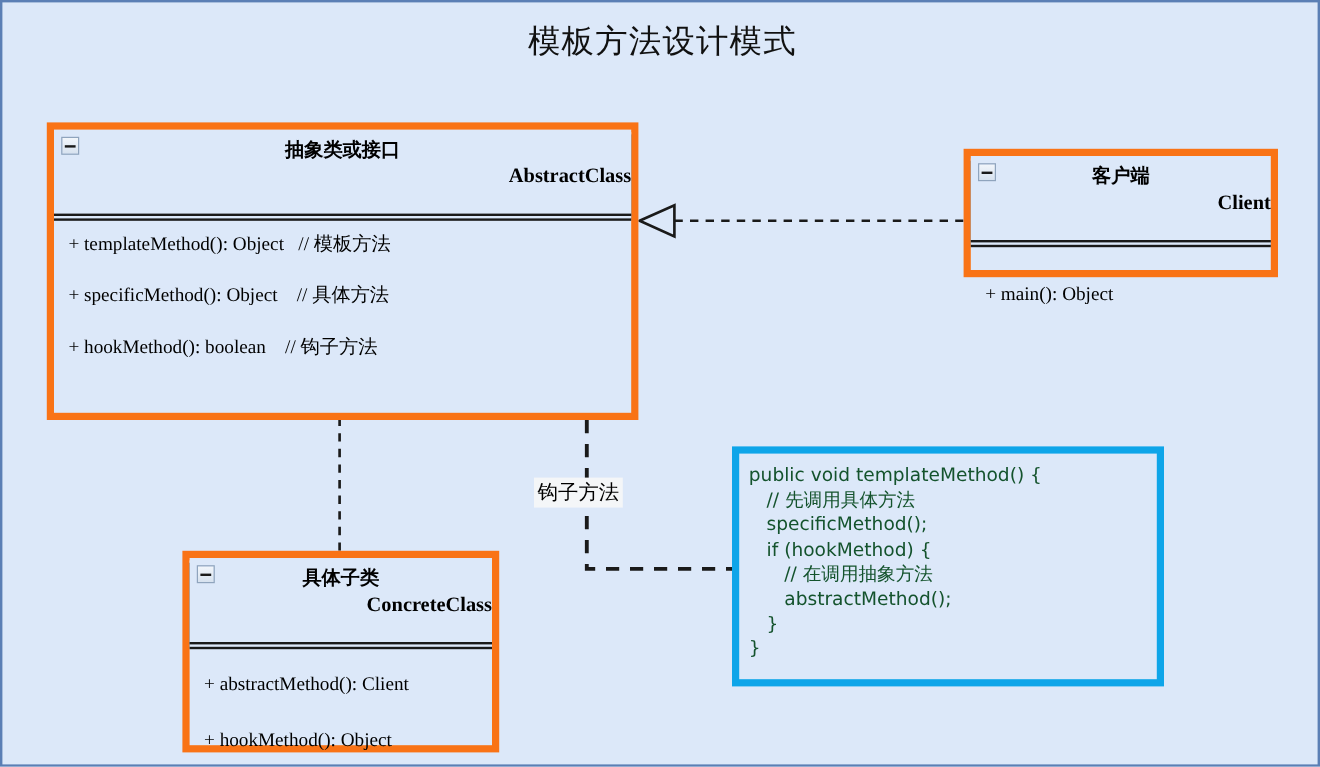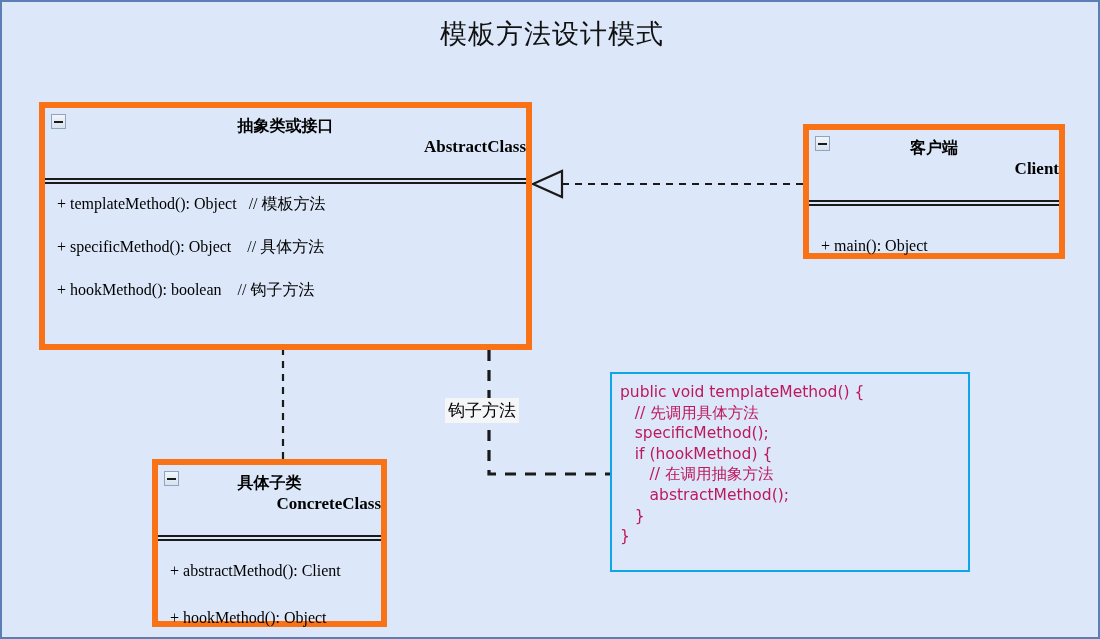--- a/index.html
+++ b/index.html
@@ -85,27 +85,27 @@
     color: #000;
     padding: 0 0 0 12px;
     white-space: pre;
     line-height: 1;
   }
 
   
   #code-note {
     position: absolute;
     background: #dce8f9;
-    border: 2px solid #0ea5e9;
+    border: 6px solid #0ea5e9;
     box-sizing: border-box;
     padding: 8px 6px 6px 8px;
     font-family: "DejaVu Sans", sans-serif;
     font-size: 15.5px;
     line-height: 1.33;
-    color: #be185d;
+    color: #14532d;
     white-space: pre;
   }
 
   
   .conn-svg {
     position: absolute;
     left: 0;
     top: 0;
     width: 1100px;
     height: 639px;
@@ -152,34 +152,34 @@
       <span class="cn">抽象类或接口</span>
       <span class="en">AbstractClass</span>
     </div>
     <div class="uml-members" style="padding-top:16px;">
       <div class="uml-member" style="margin-bottom:27px;">+ templateMethod(): Object   // 模板方法</div>
       <div class="uml-member" style="margin-bottom:27px;">+ specificMethod(): Object    // 具体方法</div>
       <div class="uml-member">+ hookMethod(): boolean    // 钩子方法</div>
     </div>
   </div>
 
-  <div class="uml-box" id="box-client" style="left:801px; top:122px; width:262px; height:135px;">
+  <div class="uml-box" id="box-client" style="left:801px; top:122px; width:262px; height:107px;">
     <div class="uml-header" style="height:62px; padding-top:8px;">
       <span class="collapse-icon">
           <i></i>
         </span>
       <span class="cn">客户端</span>
       <span class="en">Client</span>
     </div>
     <div class="uml-members" style="padding-top:36px;">
       <div class="uml-member">+ main(): Object</div>
     </div>
   </div>
 
-  <div class="uml-box" id="box-concrete" style="left:150px; top:457px; width:235px; height:168px;">
+  <div class="uml-box" id="box-concrete" style="left:150px; top:457px; width:264px; height:168px;">
     <div class="uml-header" style="height:62px; padding-top:8px;">
       <span class="collapse-icon">
           <i></i>
         </span>
       <span class="cn">具体子类</span>
       <span class="en">ConcreteClass</span>
     </div>
     <div class="uml-members" style="padding-top:26px;">
       <div class="uml-member" style="margin-bottom:31px;">+ abstractMethod(): Client</div>
       <div class="uml-member">+ hookMethod(): Object</div>

